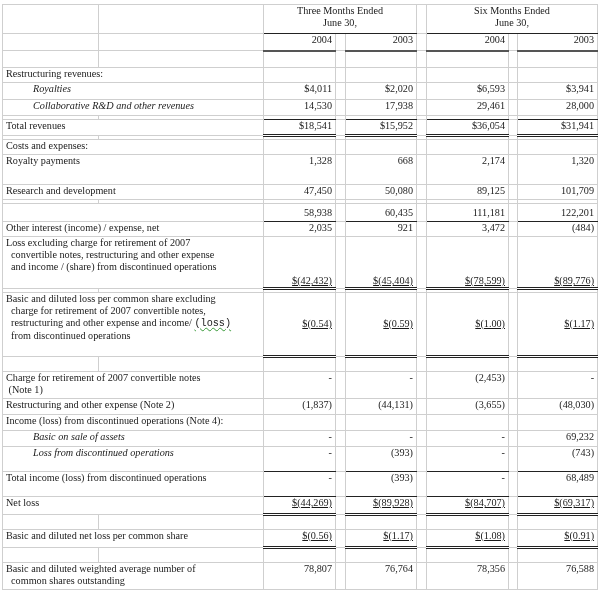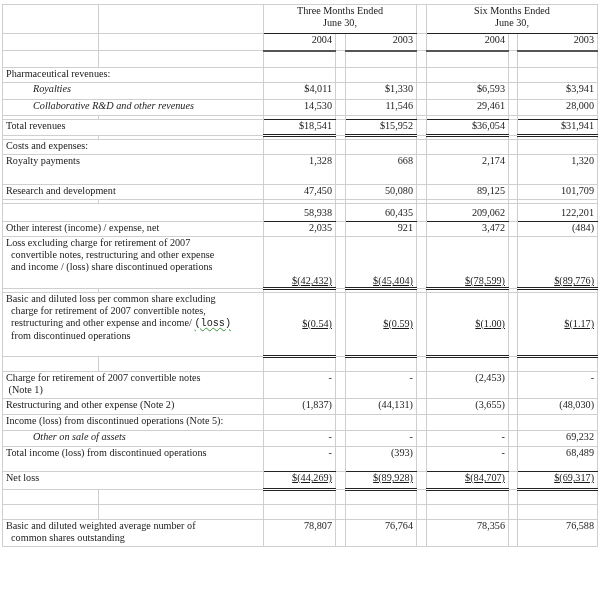--- a/index.html
+++ b/index.html
@@ -67,44 +67,44 @@
     <td></td>
         <td class="gap"></td>
         <td></td>
         <td class="gap"></td>
         <td></td>
         <td class="gap"></td>
         <td></td>
   </tr>
 
   <tr style="height:15px">
-    <td colspan="2">Pharmaceutical revenues:</td>
+    <td colspan="2">Restructuring revenues:</td>
     <td></td>
         <td class="gap"></td>
         <td></td>
         <td class="gap"></td>
         <td></td>
         <td class="gap"></td>
         <td></td>
   </tr>
   <tr style="height:17px">
     <td colspan="2" class="ind">Royalties</td>
     <td class="num">$4,011</td>
         <td class="gap"></td>
-    <td class="num">$1,330</td>
+    <td class="num">$2,020</td>
         <td class="gap"></td>
     <td class="num">$6,593</td>
         <td class="gap"></td>
     <td class="num">$3,941</td>
   </tr>
   <tr style="height:16px">
     <td colspan="2" class="ind">Collaborative R&amp;D and other revenues</td>
     <td class="num">14,530</td>
         <td class="gap"></td>
-    <td class="num">11,546</td>
+    <td class="num">17,938</td>
         <td class="gap"></td>
     <td class="num">29,461</td>
         <td class="gap"></td>
     <td class="num">28,000</td>
   </tr>
   <tr style="height:4px">
     <td></td>
         <td></td>
     <td class="b-bot"></td>
         <td class="gap"></td>
@@ -176,39 +176,39 @@
         <td></td>
         <td class="gap"></td>
         <td></td>
   </tr>
   <tr style="height:18px">
     <td colspan="2"></td>
     <td class="num mid b-bot">58,938</td>
         <td class="gap"></td>
     <td class="num mid b-bot">60,435</td>
         <td class="gap"></td>
-    <td class="num mid b-bot">209,062</td>
+    <td class="num mid b-bot">111,181</td>
         <td class="gap"></td>
     <td class="num mid b-bot">122,201</td>
   </tr>
   <tr style="height:15px">
     <td colspan="2">Other interest (income) / expense, net</td>
     <td class="num">2,035</td>
         <td class="gap"></td>
     <td class="num">921</td>
         <td class="gap"></td>
     <td class="num">3,472</td>
         <td class="gap"></td>
     <td class="num">(484)</td>
   </tr>
   <tr style="height:52px">
     <td colspan="2">
       <span>Loss excluding charge for retirement of 2007</span><br>
       &nbsp;&nbsp;<span>convertible notes, restructuring and other expense</span><br>
-      &nbsp;&nbsp;<span>and income / (loss) share discontinued operations</span>
+      &nbsp;&nbsp;<span>and income / (share) from discontinued operations</span>
     </td>
     <td class="num bottom b-dbl-bot">$(42,432)</td>
         <td class="gap"></td>
     <td class="num bottom b-dbl-bot">$(45,404)</td>
         <td class="gap"></td>
     <td class="num bottom b-dbl-bot">$(78,599)</td>
         <td class="gap"></td>
     <td class="num bottom b-dbl-bot">$(89,776)</td>
   </tr>
   <tr style="height:4px">
@@ -265,38 +265,48 @@
     <td colspan="2">Restructuring and other expense (Note 2)</td>
     <td class="num">(1,837)</td>
         <td class="gap"></td>
     <td class="num">(44,131)</td>
         <td class="gap"></td>
     <td class="num">(3,655)</td>
         <td class="gap"></td>
     <td class="num">(48,030)</td>
   </tr>
   <tr style="height:16px">
-    <td colspan="2">Income (loss) from discontinued operations (Note 5):</td>
-    <td></td>
-        <td class="gap"></td>
-        <td></td>
-        <td class="gap"></td>
-        <td></td>
-        <td class="gap"></td>
-        <td></td>
-  </tr>
-  <tr style="height:16px">
-    <td colspan="2" class="ind">Other on sale of assets</td>
+    <td colspan="2">Income (loss) from discontinued operations (Note 4):</td>
+    <td></td>
+        <td class="gap"></td>
+        <td></td>
+        <td class="gap"></td>
+        <td></td>
+        <td class="gap"></td>
+        <td></td>
+  </tr>
+  <tr style="height:16px">
+    <td colspan="2" class="ind">Basic on sale of assets</td>
     <td class="num">-</td>
         <td class="gap"></td>
     <td class="num">-</td>
         <td class="gap"></td>
     <td class="num">-</td>
         <td class="gap"></td>
     <td class="num">69,232</td>
+  </tr>
+  <tr style="height:25px">
+    <td colspan="2" class="ind">Loss from discontinued operations</td>
+    <td class="num b-bot">-</td>
+        <td class="gap"></td>
+    <td class="num b-bot">(393)</td>
+        <td class="gap"></td>
+    <td class="num b-bot">-</td>
+        <td class="gap"></td>
+    <td class="num b-bot">(743)</td>
   </tr>
   <tr style="height:25px">
     <td colspan="2">Total income (loss) from discontinued operations</td>
     <td class="num b-bot">-</td>
         <td class="gap"></td>
     <td class="num b-bot">(393)</td>
         <td class="gap"></td>
     <td class="num b-bot">-</td>
         <td class="gap"></td>
     <td class="num b-bot">68,489</td>
@@ -314,20 +324,30 @@
   <tr style="height:15px">
     <td></td>
         <td></td>
     <td></td>
         <td class="gap"></td>
         <td></td>
         <td class="gap"></td>
         <td></td>
         <td class="gap"></td>
         <td></td>
+  </tr>
+  <tr style="height:18px">
+    <td colspan="2">Basic and diluted net loss per common share</td>
+    <td class="num b-dbl-bot">$(0.56)</td>
+        <td class="gap"></td>
+    <td class="num b-dbl-bot">$(1.17)</td>
+        <td class="gap"></td>
+    <td class="num b-dbl-bot">$(1.08)</td>
+        <td class="gap"></td>
+    <td class="num b-dbl-bot">$(0.91)</td>
   </tr>
   <tr style="height:15px">
     <td></td>
         <td></td>
     <td></td>
         <td class="gap"></td>
         <td></td>
         <td class="gap"></td>
         <td></td>
         <td class="gap"></td>

